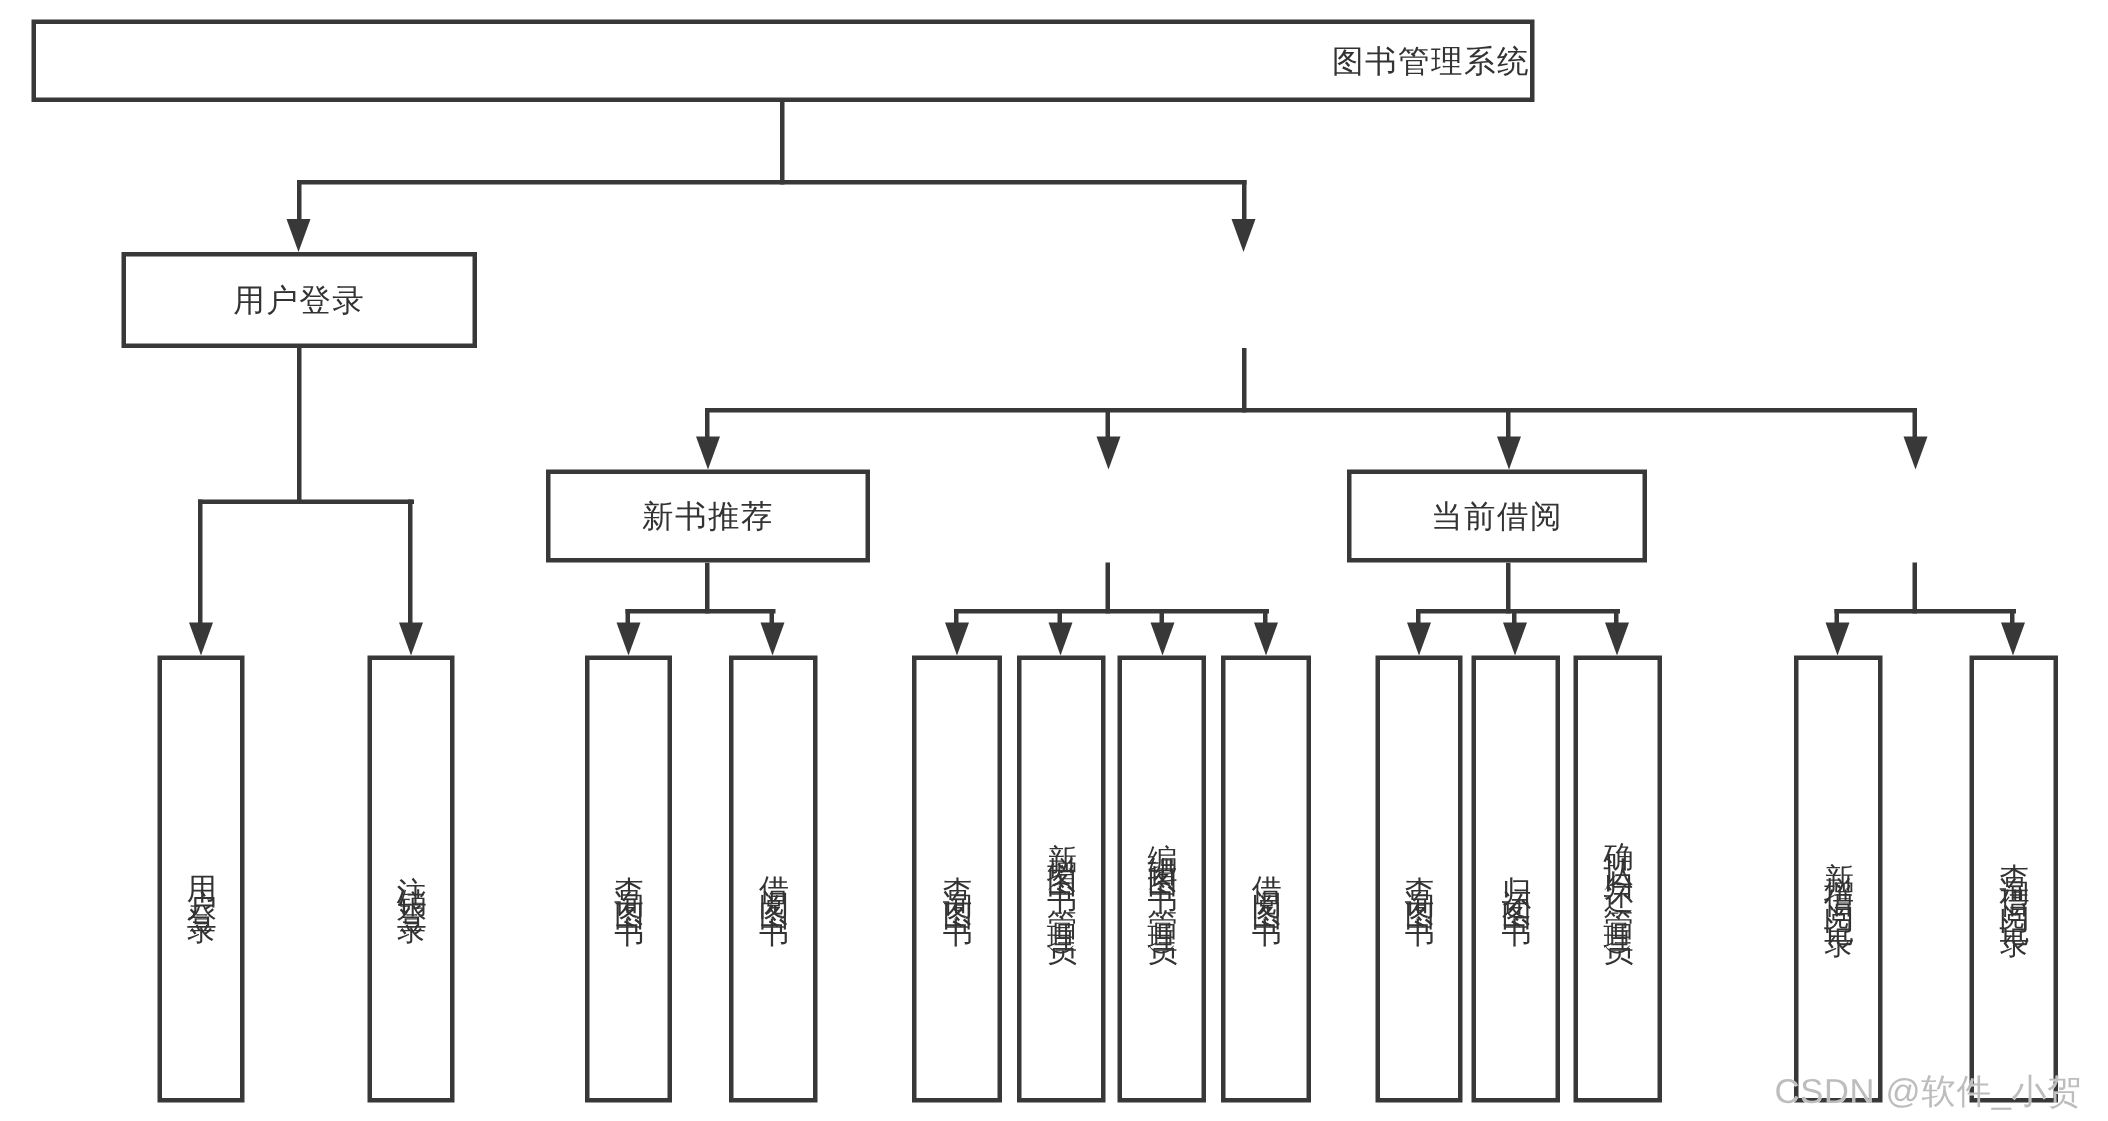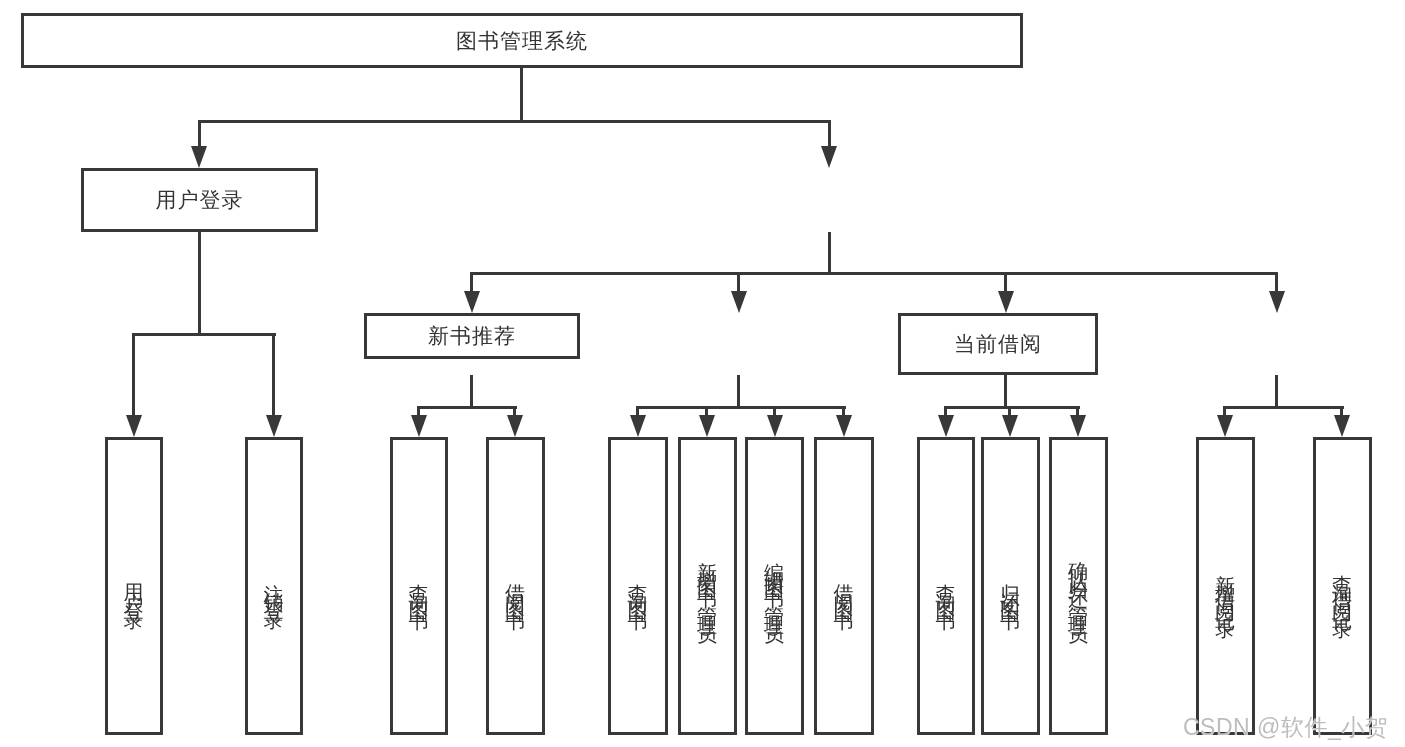--- a/index.html
+++ b/index.html
@@ -35,30 +35,30 @@
     position:absolute;left:1183px;top:712px;z-index:10;
     font-size:23px;color:#bdbdbd;letter-spacing:0.5px;
     text-shadow:0 1px 0 rgba(255,255,255,0.8);
   }
 </style>
 </head>
 <body>
 
 <div id="diagram">
 
-  <div class="node h-node" style="left:21px;top:13px;width:1002px;height:55px;">
+  <div class="node h-node" style="left:21px;top:13px;width:1002px;height:55px;justify-content:flex-end;">
     <span>图书管理系统</span>
   </div>
 
   <div class="node h-node" style="left:81px;top:168px;width:237px;height:64px;">
     <span>用户登录</span>
   </div>
 
 
-  <div class="node h-node" style="left:364px;top:313px;width:216px;height:46px;">
+  <div class="node h-node" style="left:364px;top:313px;width:216px;height:62px;">
     <span>新书推荐</span>
   </div>
 
 
   <div class="node h-node" style="left:898px;top:313px;width:200px;height:62px;">
     <span>当前借阅</span>
   </div>
 
 
   <div class="node v-node" style="left:105px;top:437px;width:58px;height:298px;">

